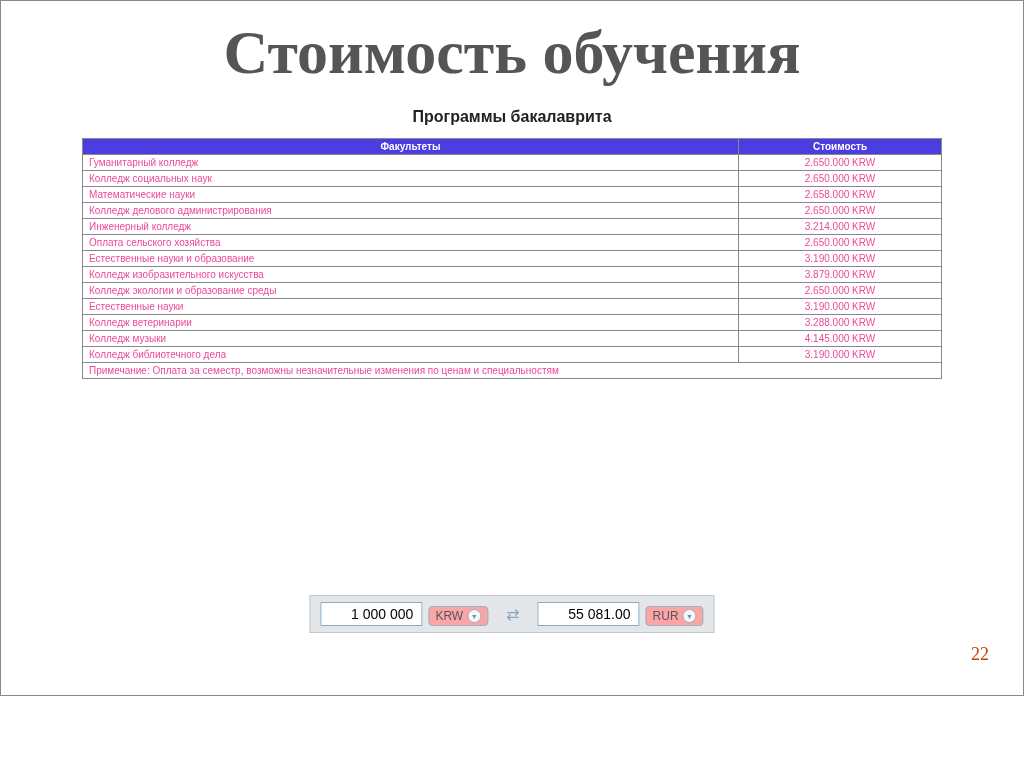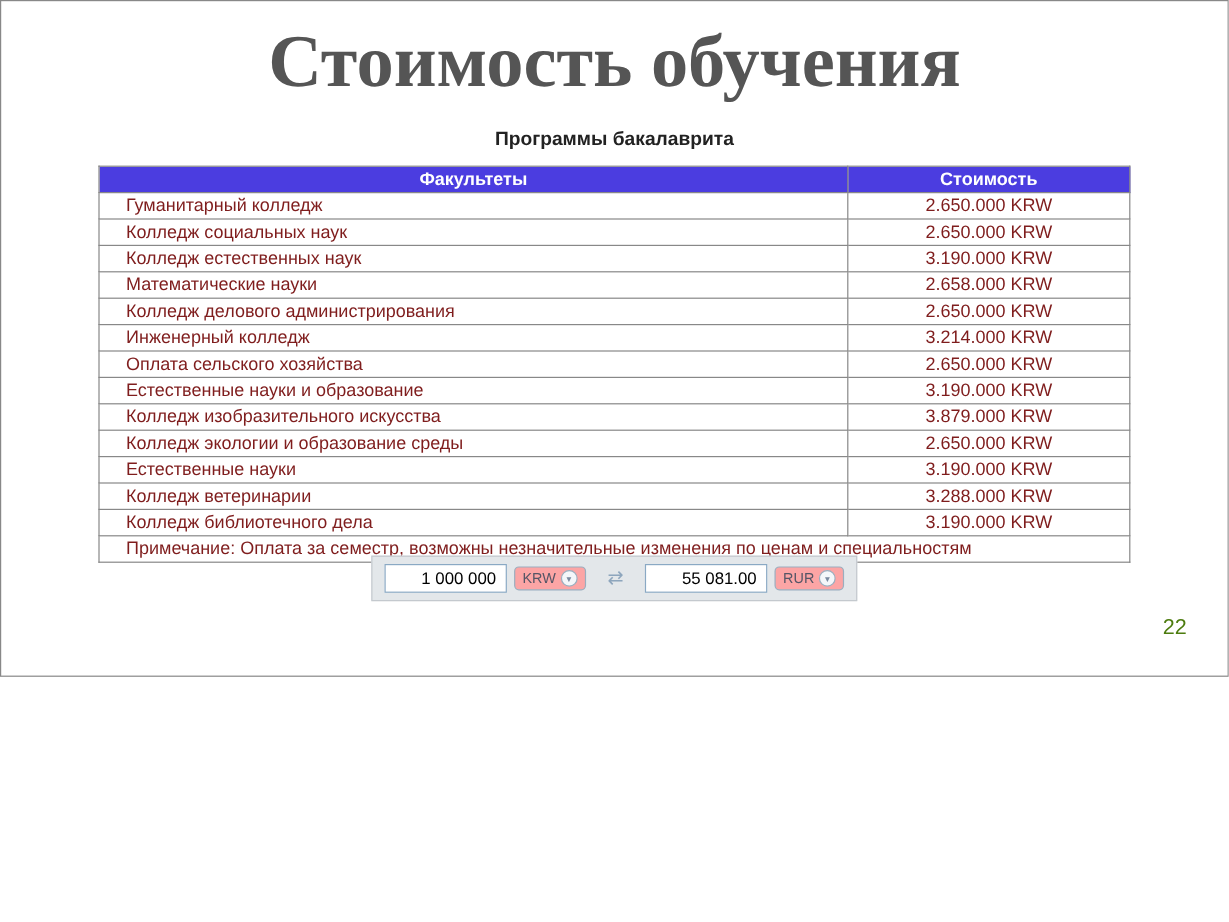--- a/index.html
+++ b/index.html
@@ -7,21 +7,21 @@
     padding: 0;
     width: 1024px;
     height: 768px;
     background: #fff;
     font-family: Arial, Helvetica, sans-serif;
     overflow: hidden;
     box-sizing: border-box;
   }
   .slide {
     width: 1024px;
-    height: 564px;
+    height: 696px;
     border: 1px solid #888;
     box-sizing: border-box;
     position: relative;
     padding-top: 8px;
   }
   .main-title {
     font-family: Georgia, "Times New Roman", serif;
     font-size: 62px;
     font-weight: bold;
     color: #555;
@@ -36,34 +36,34 @@
     text-align: center;
     margin: 0 0 12px 0;
   }
   .table-wrap {
     width: 860px;
     margin: 0 auto;
   }
   table.cost {
     width: 100%;
     border-collapse: collapse;
-    font-size: 15px;
+    font-size: 10px;
   }
   table.cost th {
     background: #4b3de0;
     color: #fff;
     font-weight: bold;
     border: 1px solid #888;
     padding: 2px 6px;
     text-align: center;
   }
   table.cost td {
     border: 1px solid #888;
-    padding: 2px 22px;
-    color: #7f1d1d;
+    padding: 2px 6px;
+    color: #ec4899;
     background: #fff;
   }
   table.cost td.faculty { text-align: left; }
   table.cost td.price   { text-align: center; white-space: nowrap; width: 190px; }
   table.cost td.note    { text-align: left; }
 
   
   .converter {
     position: absolute;
     left: 50%;
@@ -72,21 +72,21 @@
     background: #e3e7ea;
     border: 1px solid #c4c9ce;
     padding: 6px 10px;
     display: flex;
     align-items: center;
     gap: 18px;
     font-size: 14px;
   }
   .conv-field {
     display: flex;
-    align-items: center;
+    align-items: flex-end;
     gap: 6px;
   }
   .conv-input {
     border: 1px solid #8aa9c4;
     background: #fff;
     padding: 3px 8px;
     min-width: 84px;
     text-align: right;
     font-family: Arial, sans-serif;
     font-size: 14px;
@@ -116,23 +116,23 @@
   .swap {
     color: #8ea6bd;
     font-size: 16px;
     user-select: none;
   }
 
   .page-num {
     position: absolute;
     right: 34px;
     bottom: 30px;
-    color: #4d7c0f;
+    color: #c2410c;
     font-size: 18px;
-    font-family: Liberation Sans, sans-serif;
+    font-family: Liberation Serif, serif;
   }
 </style>
 </head>
 <body>
 
 <div class="slide">
 
   <h1 class="main-title">Стоимость обучения</h1>
 
   <div class="sub-title">Программы бакалаврита</div>
@@ -148,24 +148,20 @@
       <tbody id="rows-body">
           <tr>
             <td class="faculty">Гуманитарный колледж</td>
             <td class="price">2.650.000 KRW</td>
           </tr>
           <tr>
             <td class="faculty">Колледж социальных наук</td>
             <td class="price">2.650.000 KRW</td>
           </tr>
           <tr>
-            <td class="faculty">Колледж естественных наук</td>
-            <td class="price">3.190.000 KRW</td>
-          </tr>
-          <tr>
             <td class="faculty">Математические науки</td>
             <td class="price">2.658.000 KRW</td>
           </tr>
           <tr>
             <td class="faculty">Колледж делового администрирования</td>
             <td class="price">2.650.000 KRW</td>
           </tr>
           <tr>
             <td class="faculty">Инженерный колледж</td>
             <td class="price">3.214.000 KRW</td>
@@ -186,20 +182,24 @@
             <td class="faculty">Колледж экологии и образование среды</td>
             <td class="price">2.650.000 KRW</td>
           </tr>
           <tr>
             <td class="faculty">Естественные науки</td>
             <td class="price">3.190.000 KRW</td>
           </tr>
           <tr>
             <td class="faculty">Колледж ветеринарии</td>
             <td class="price">3.288.000 KRW</td>
+          </tr>
+          <tr>
+            <td class="faculty">Колледж музыки</td>
+            <td class="price">4.145.000 KRW</td>
           </tr>
           <tr>
             <td class="faculty">Колледж библиотечного дела</td>
             <td class="price">3.190.000 KRW</td>
           </tr>
         </tbody>
       <tfoot>
         <tr>
           <td class="note" colspan="2">Примечание: Оплата за семестр, возможны незначительные изменения по ценам и специальностям</td>
         </tr>

